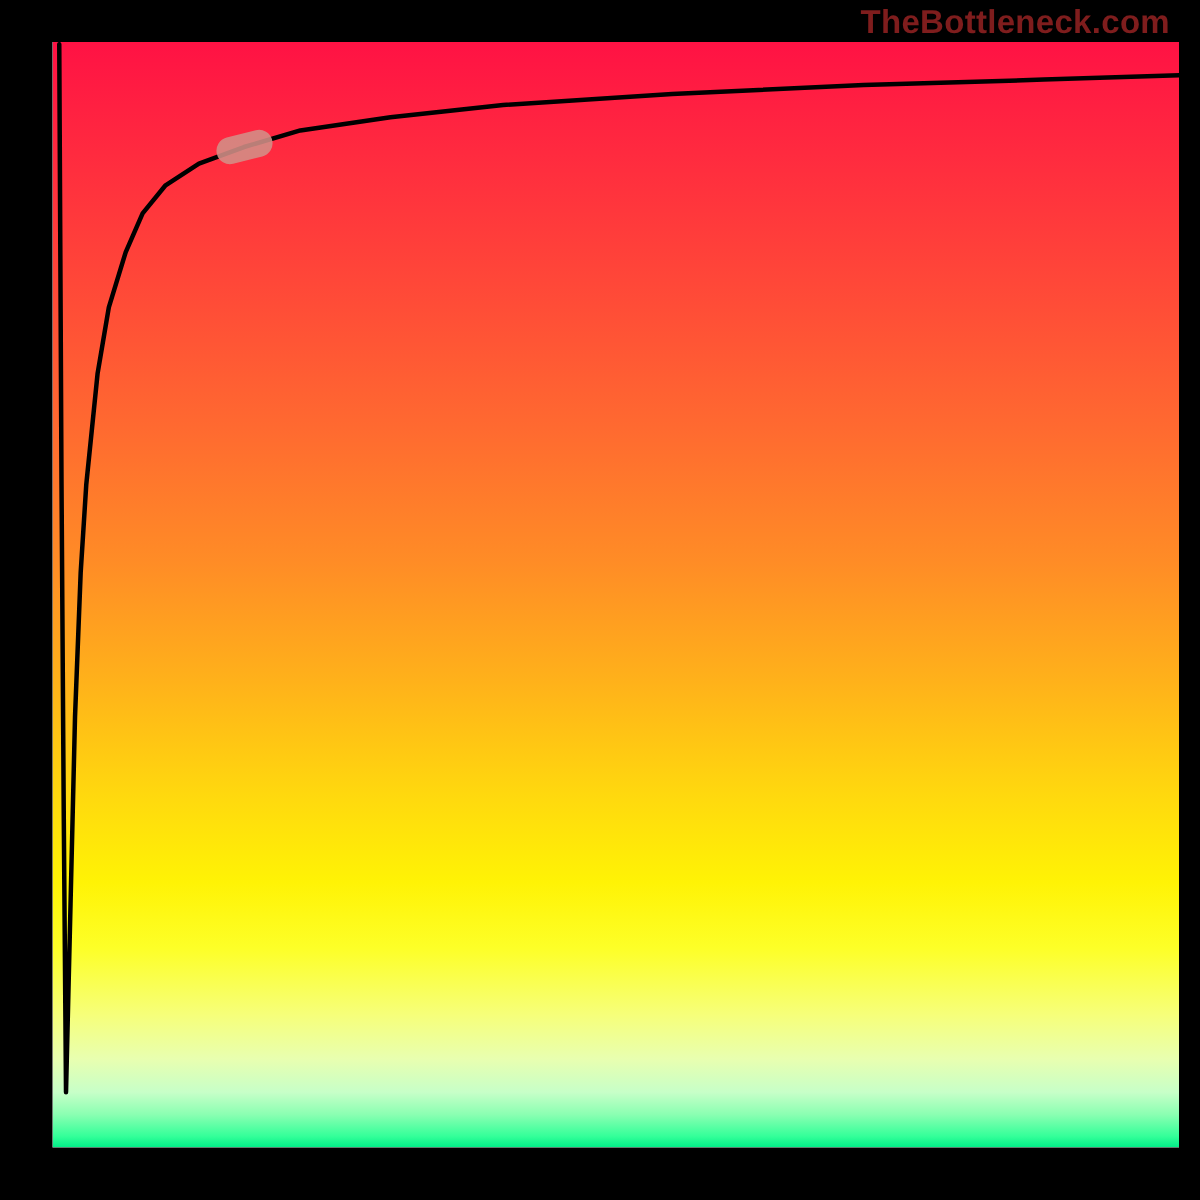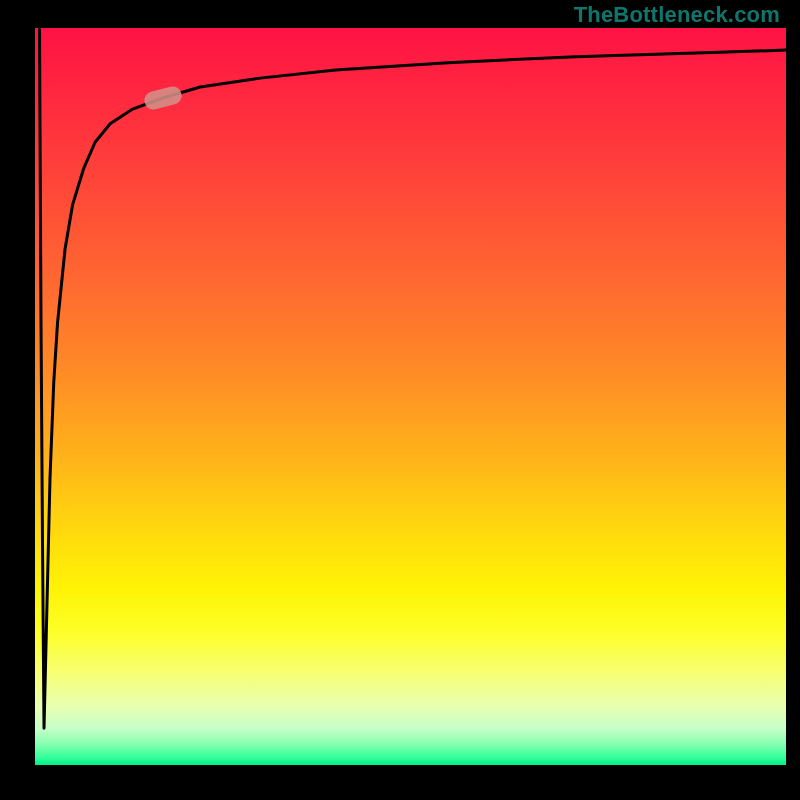--- a/index.html
+++ b/index.html
@@ -73,21 +73,21 @@
     opacity: 0.88;
     z-index: 2;
   }
   .watermark {
     position: absolute;
     right: 20px;
     top: 2px;
     font-family: Arial, Helvetica, sans-serif;
     font-size: 22px;
     font-weight: 600;
-    color: #0f766e;
+    color: #7f1d1d;
     z-index: 5;
     letter-spacing: 0.2px;
   }
 </style>
 </head>
 <body>
 
 <div class="canvas">
   <div class="watermark">TheBottleneck.com</div>
 

